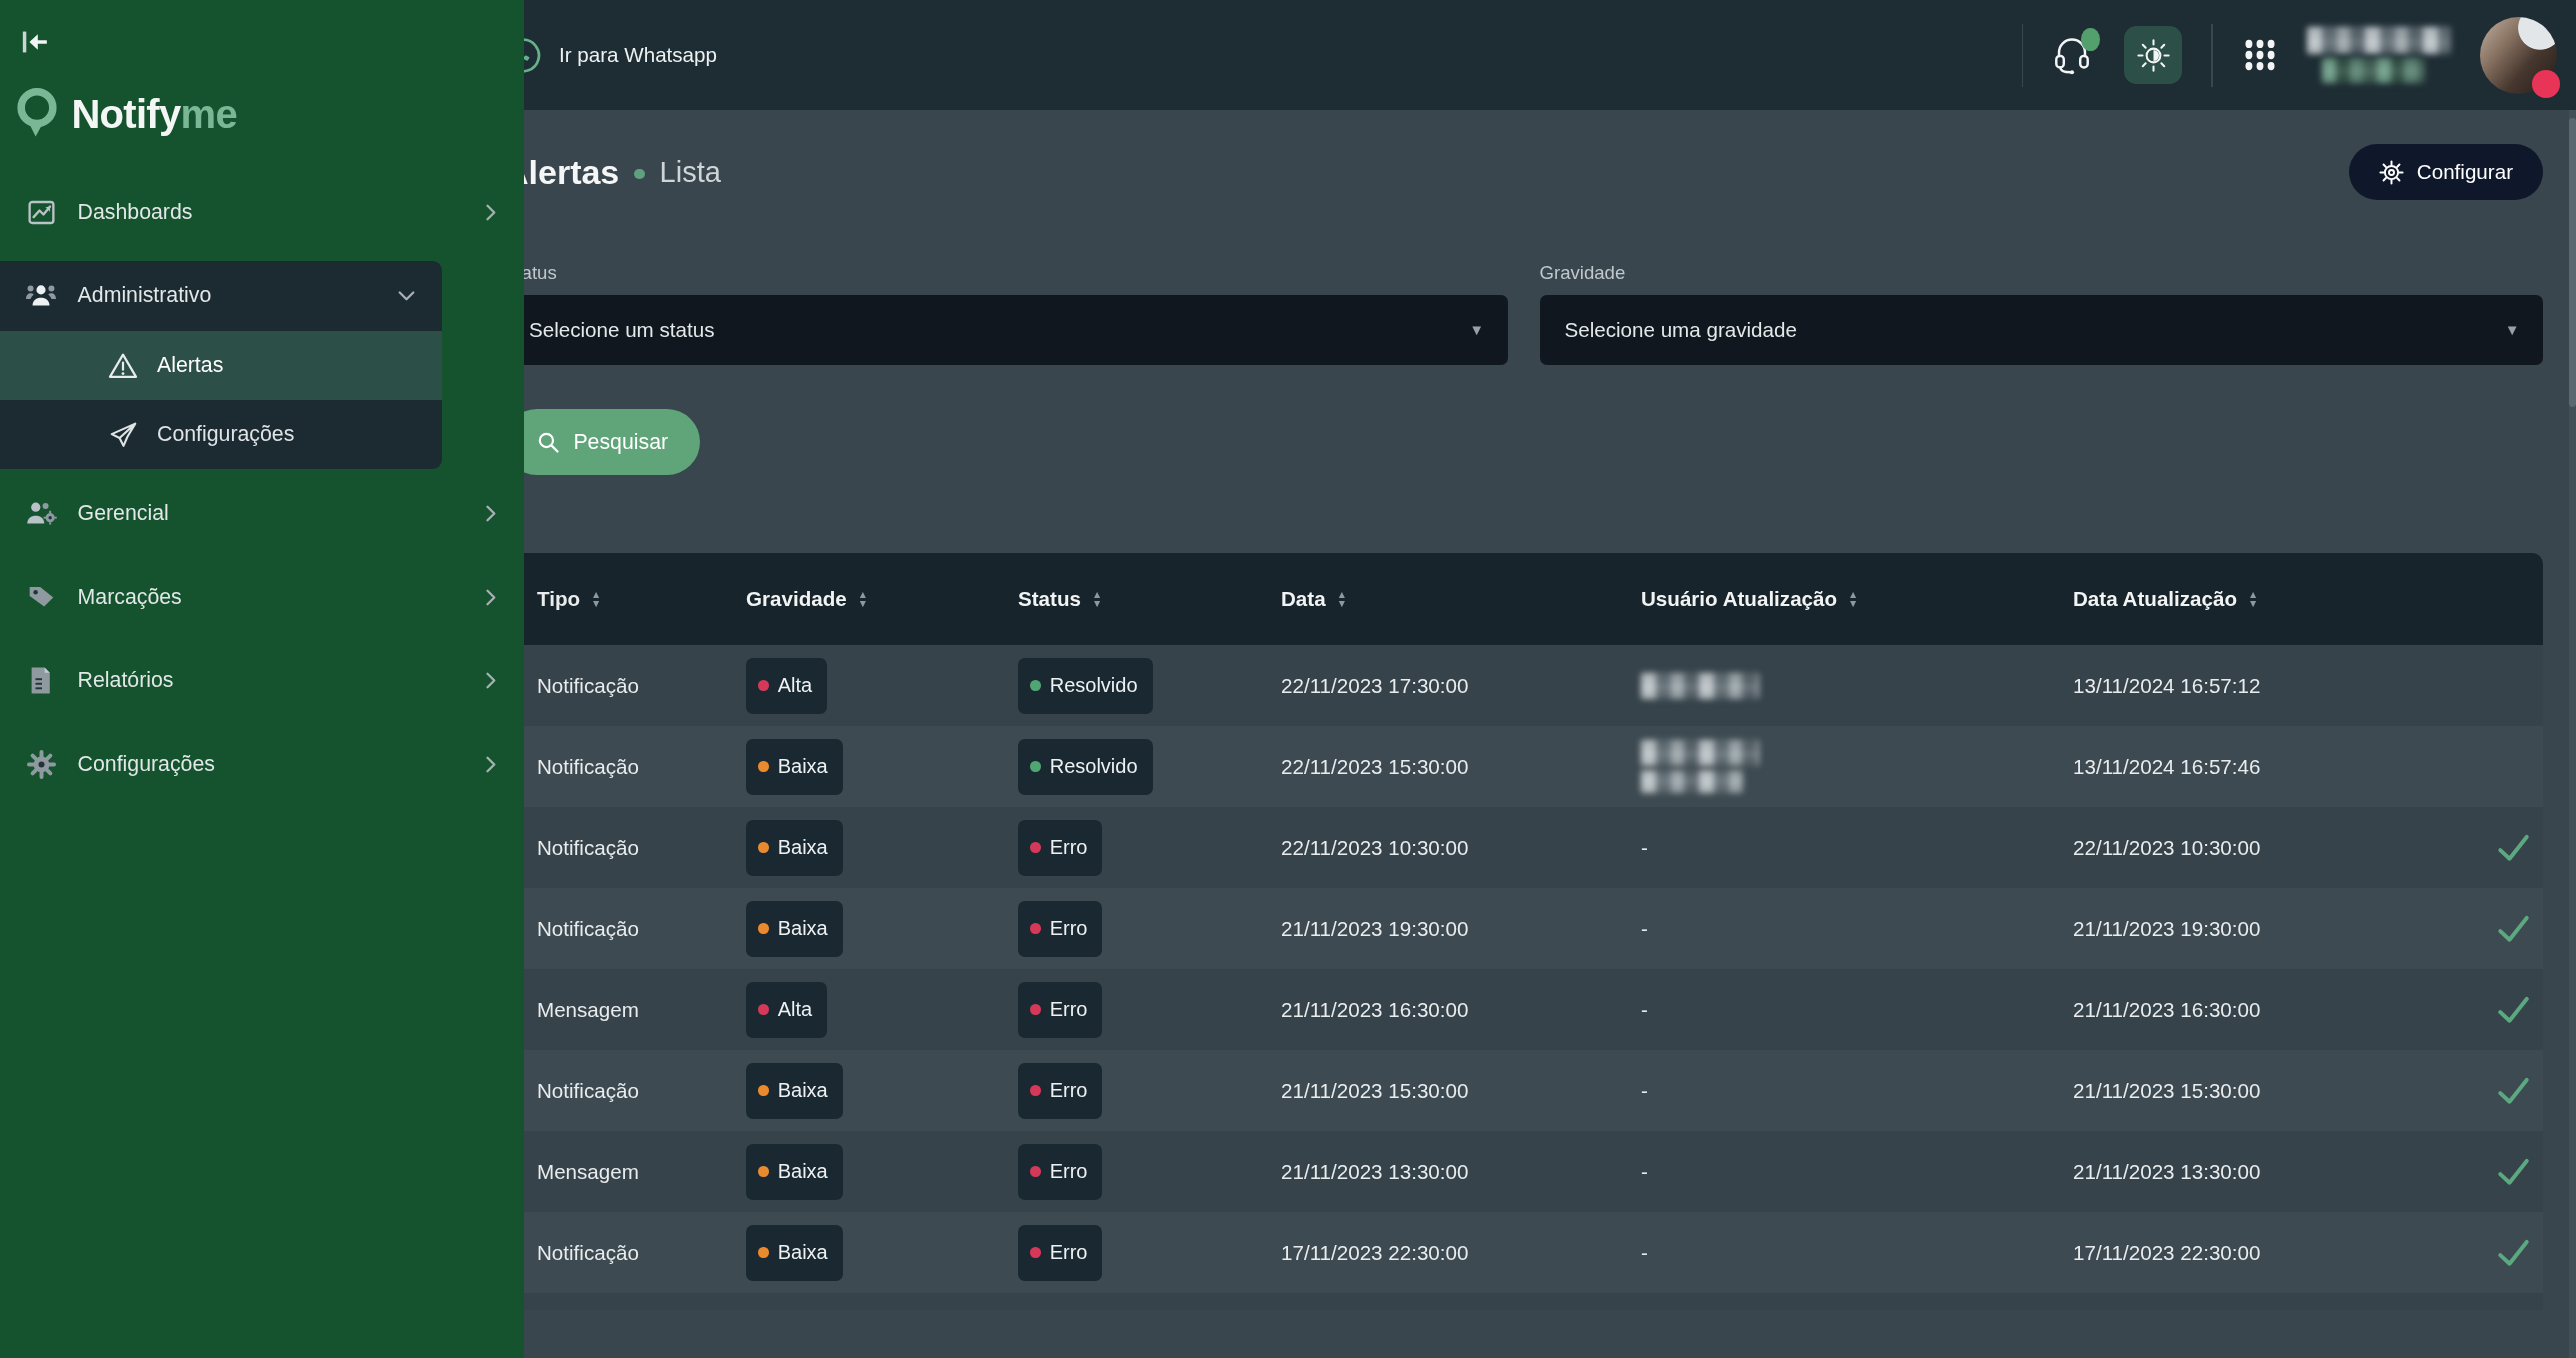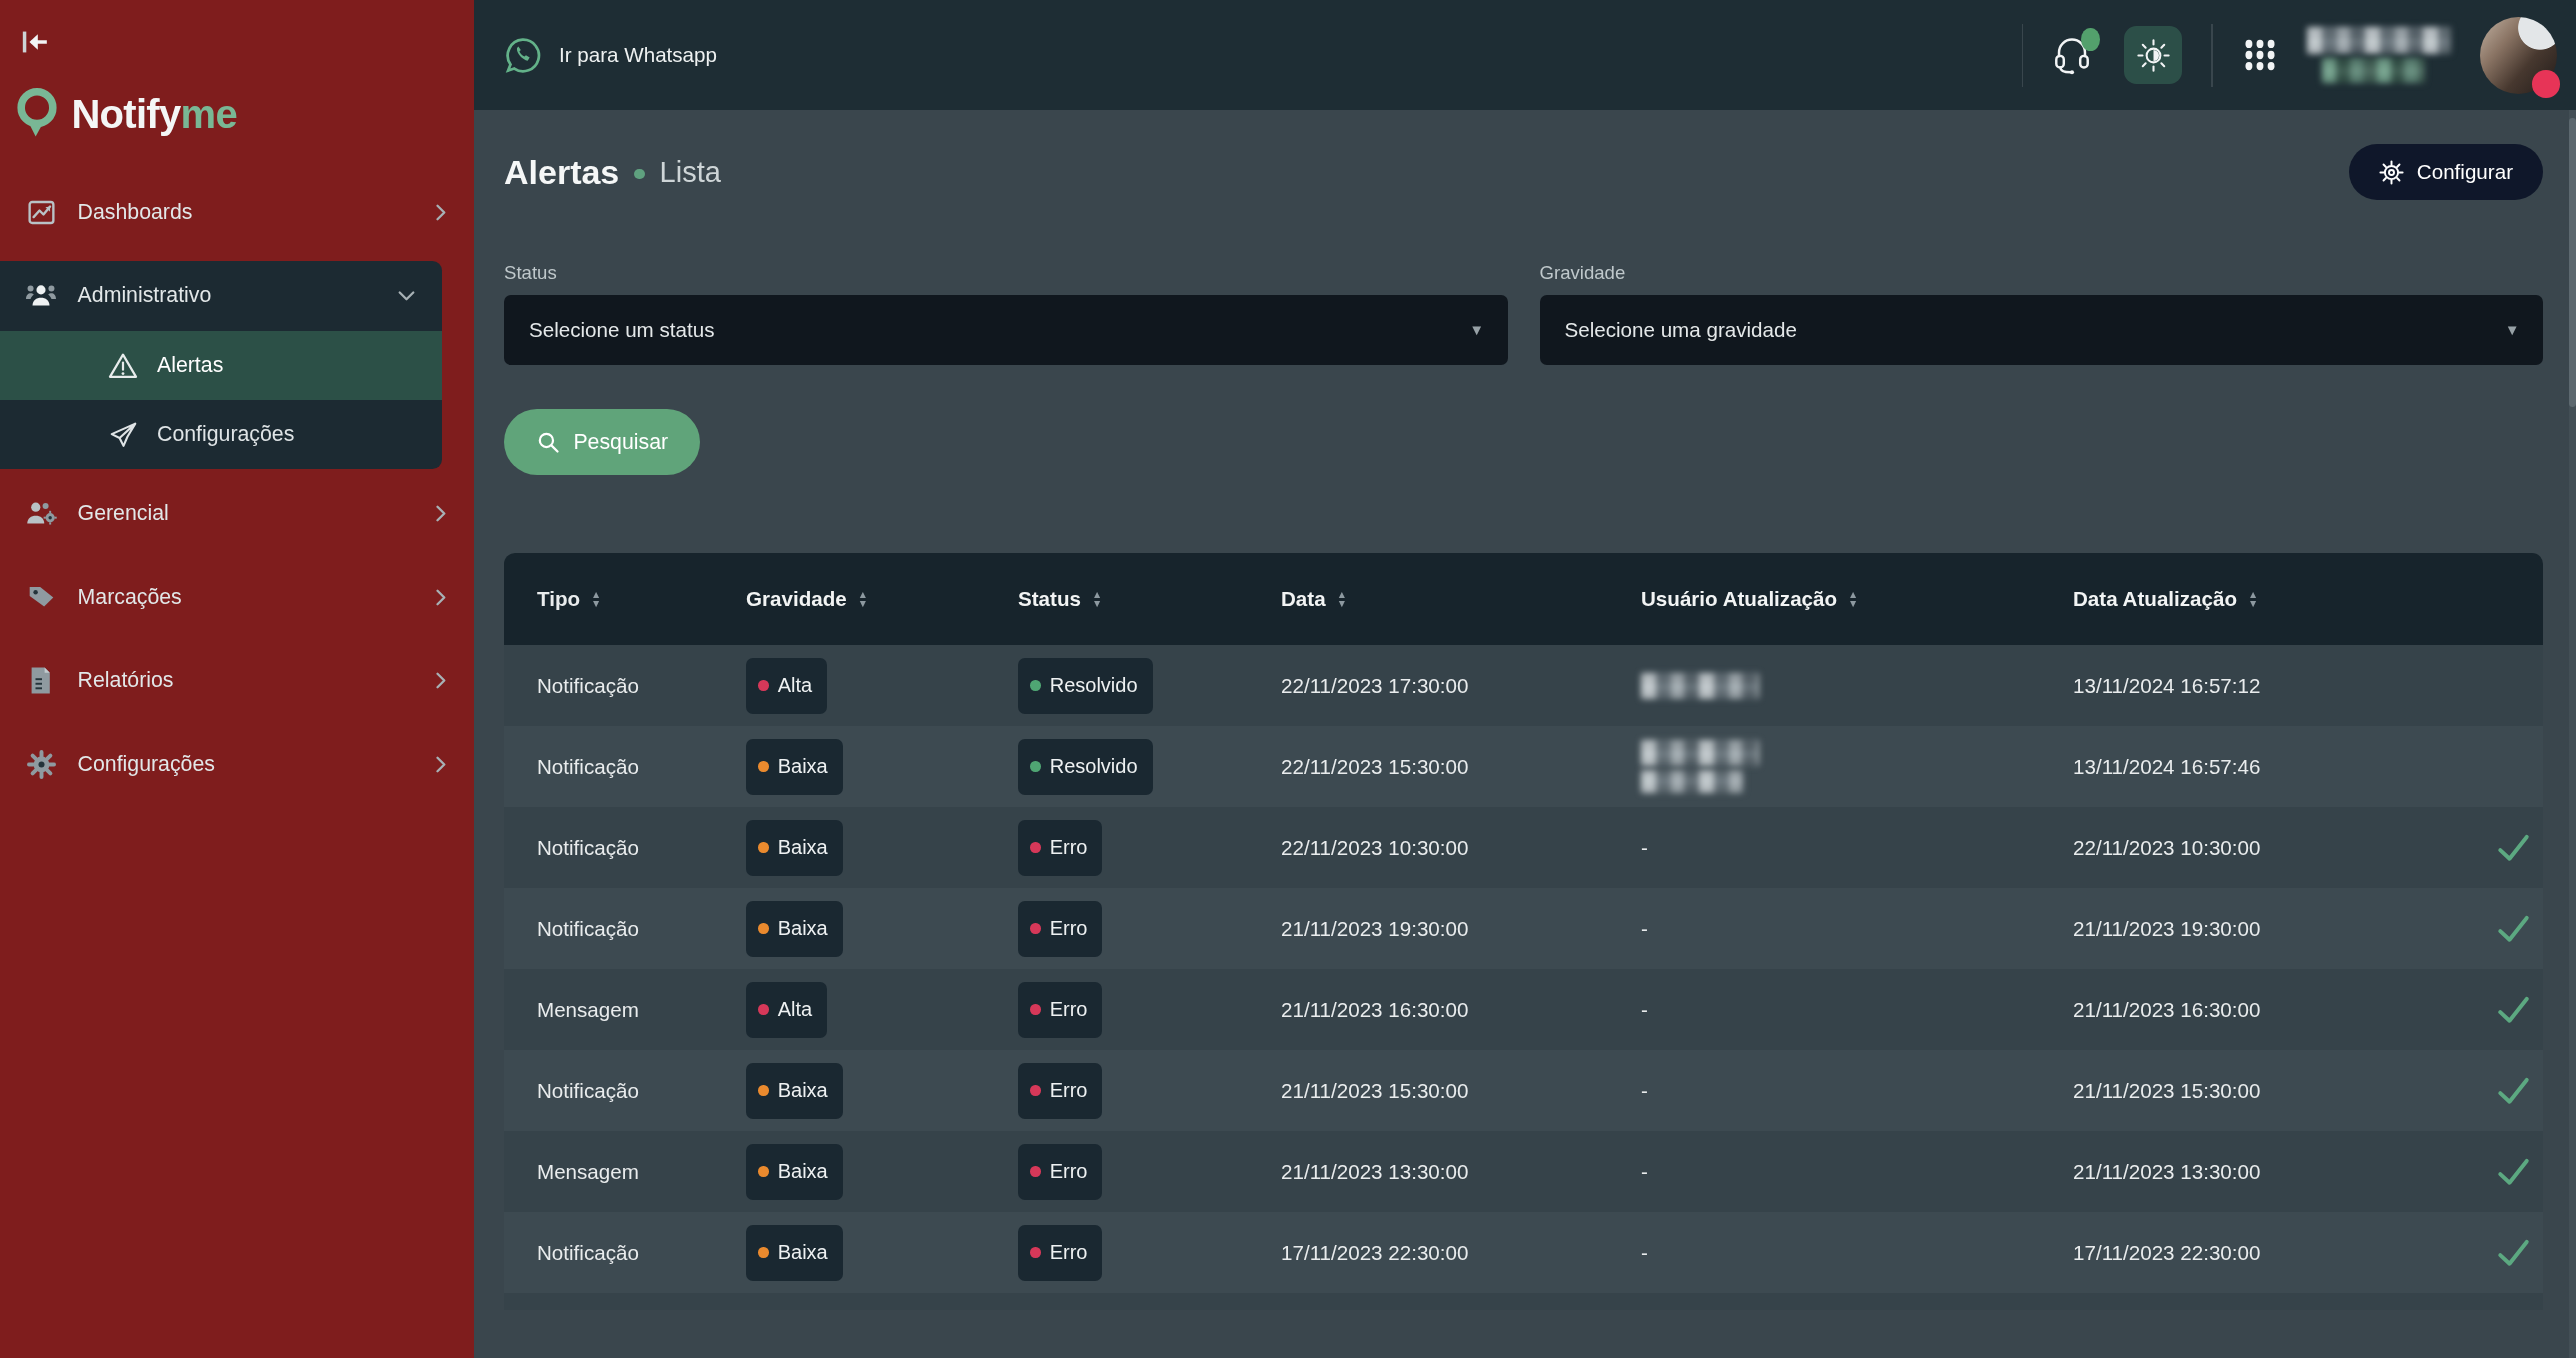--- a/index.html
+++ b/index.html
@@ -1,21 +1,21 @@
 <!DOCTYPE html>
 <html style="font-size:11px"><head>
 <meta charset="utf-8">
 <title>Notifyme - Alertas</title>
 <style>
   html,body{margin:0;padding:0;background:#333f46;}
   body{font-family:"Liberation Sans", sans-serif; -webkit-font-smoothing:antialiased;}
   .stage{position:relative;width:2576px;height:1358px;overflow:hidden;background:#3a464d;}
 
   
-  .sidebar{position:absolute;left:0;top:0;width:474px;height:100%;background:#7f1d1d;z-index:5;}
+  .sidebar{position:absolute;left:0;top:0;width:524px;height:100%;background:#14532d;z-index:5;}
   .collapse-btn{position:absolute;left:18px;top:25px;width:34px;height:34px;display:flex;align-items:center;justify-content:center;cursor:pointer;}
   .brand{position:absolute;left:15px;top:87px;display:flex;align-items:center;gap:12.4px;}
   .brand-text{font-size:40px;font-weight:800;letter-spacing:-0.7px;color:#f4f6f6;}
   .brand-text .green{color:#79b795;}
   .nav{position:absolute;left:0;top:177px;width:100%;}
   .nav-item{display:flex;align-items:center;height:70px;padding:0 26px 0 25px;color:#e2e7e8;font-size:21.3px;cursor:pointer;margin-bottom:13.8px;}
   .nav-item .nico{width:32px;display:flex;justify-content:center;margin-right:20.6px;color:#b9c2c6;}
   .nav-item .lbl{flex:1;}
   .nav-item .chev{color:#a7b1b5;}
   .nav-group{background:#1c2a32;border-radius:0 9.6px 9.6px 0;width:442px;margin-bottom:9.6px;}

